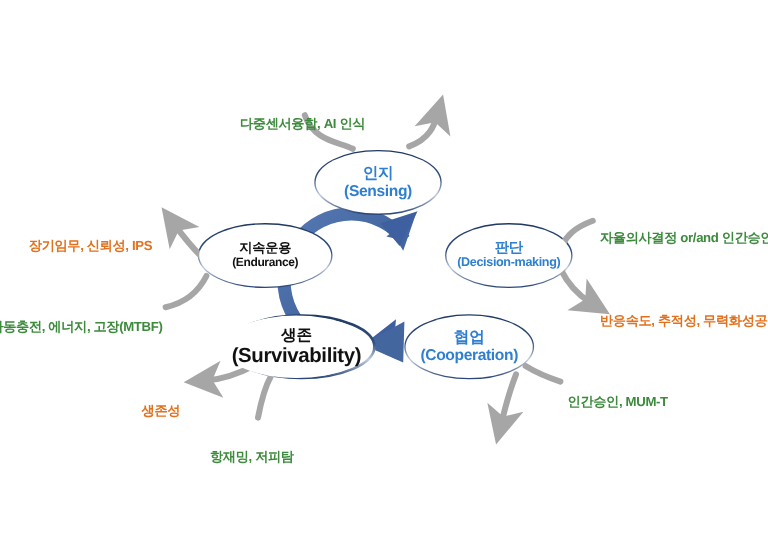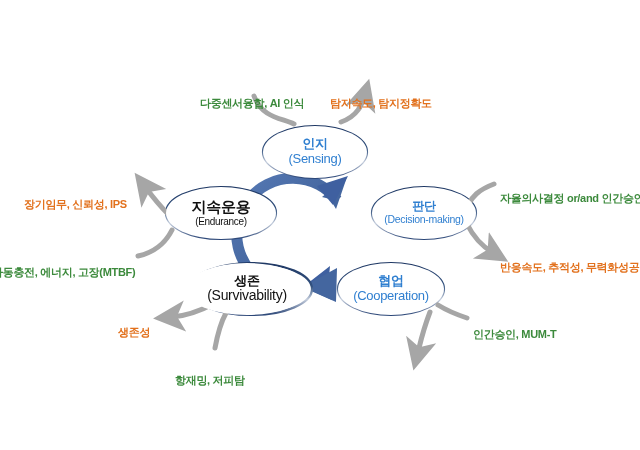--- a/index.html
+++ b/index.html
@@ -45,21 +45,21 @@
     box-sizing: border-box;
     line-height: 1.12;
     z-index: 5;
   }
   .node .ko {
     font-weight: bold;
     letter-spacing: -0.2px;
     white-space: nowrap;
   }
   .node .en {
-    font-weight: normal;
+    font-weight: bold;
     letter-spacing: -0.3px;
     white-space: nowrap;
   }
   .node.blue .ko, .node.blue .en { color: #2f7fd0; }
   .node.dark .ko, .node.dark .en { color: #111111; }
 
   
   #node-sensing      { left: 263px; top: 126px; width: 104px; height: 52px; }
   #node-sensing .ko  { font-size: 13px; }
   #node-sensing .en  { font-size: 13px; }
@@ -67,24 +67,24 @@
   #node-decision     { left: 372px; top: 187px; width: 104px; height: 52px; }
   #node-decision .ko { font-size: 12px; }
   #node-decision .en { font-size: 10.5px; }
 
   #node-cooperation  { left: 338px; top: 263px; width: 106px; height: 52px; }
   #node-cooperation .ko { font-size: 13px; }
   #node-cooperation .en { font-size: 13px; }
 
   #node-survivability{ left: 186px; top: 263px; width: 122px; height: 52px; }
   #node-survivability .ko { font-size: 13px; }
-  #node-survivability .en { font-size: 14px; }
+  #node-survivability .en { font-size: 17px; }
 
   #node-endurance    { left: 166px; top: 187px; width: 110px; height: 52px; }
-  #node-endurance .ko { font-size: 15px; }
+  #node-endurance .ko { font-size: 11px; }
   #node-endurance .en { font-size: 10px; }
 
   
   .ann {
     position: absolute;
     white-space: nowrap;
     font-weight: bold;
     font-size: 11px;
     letter-spacing: -0.3px;
     z-index: 6;
@@ -93,21 +93,21 @@
   .ann.green  { color: #3c8a3c; }
   .ann.orange { color: #e2711d; }
 
   #ann-sensing-in    { left: 200px; top: 81px; }
   #ann-sensing-out   { left: 330px; top: 81px; }
   #ann-decision-in   { left: 500px; top: 176px; }
   #ann-decision-out  { left: 500px; top: 245px; }
   #ann-coop-in       { left: 473px; top: 312px; }
   #ann-coop-out      { left: 417px; top: 357px; }
   #ann-surv-in       { left: 175px; top: 358px; }
-  #ann-surv-out      { left: 118px; top: 310px; }
+  #ann-surv-out      { left: 118px; top: 320px; }
   #ann-end-in        { left: -8px;  top: 250px; }
   #ann-end-out       { left: 24px;  top: 182px; }
 </style>
 </head>
 <body>
 
 <div id="canvas">
 
   <svg class="layer-svg" viewBox="0 0 640 450">
     <defs>
@@ -192,21 +192,20 @@
     <span class="en">(Survivability)</span>
   </div>
 
   <div class="node dark" id="node-endurance">
     <span class="ko">지속운용</span>
     <span class="en">(Endurance)</span>
   </div>
 
   <div class="ann green" id="ann-sensing-in">다중센서융합, AI 인식</div>
 
-  <div class="ann orange" id="ann-sensing-out">탐지속도, 탐지정확도</div>
 
   <div class="ann green" id="ann-decision-in">자율의사결정 or/and 인간승인</div>
 
   <div class="ann orange" id="ann-decision-out">반응속도, 추적성, 무력화성공률</div>
 
   <div class="ann green" id="ann-coop-in">인간승인, MUM-T</div>
 
 
   <div class="ann green" id="ann-surv-in">항재밍, 저피탐</div>
 

